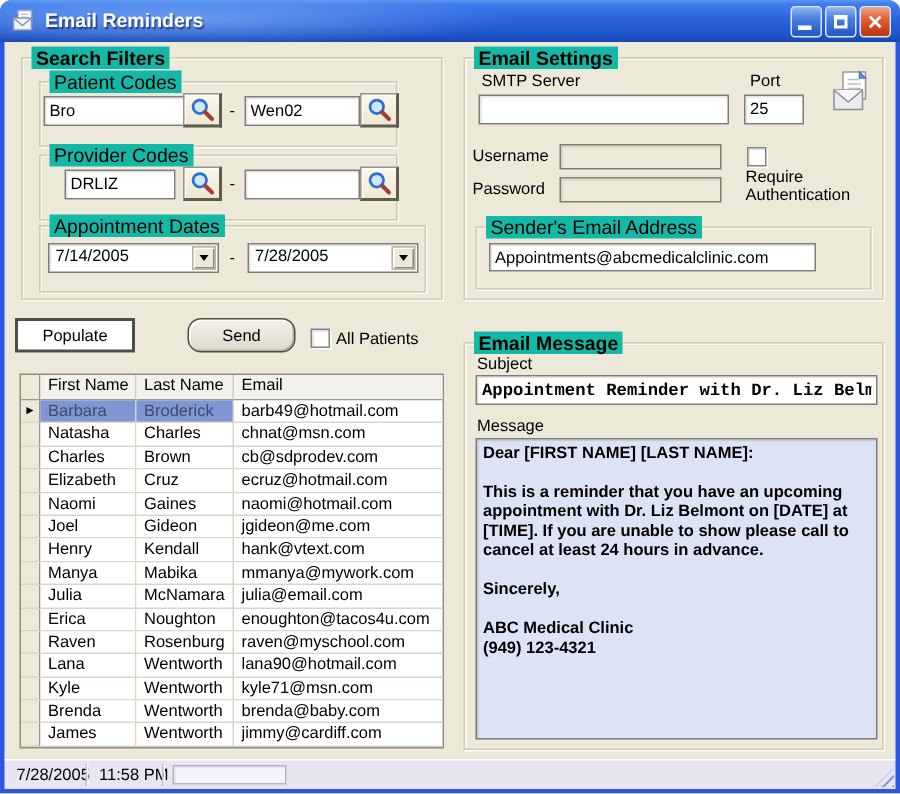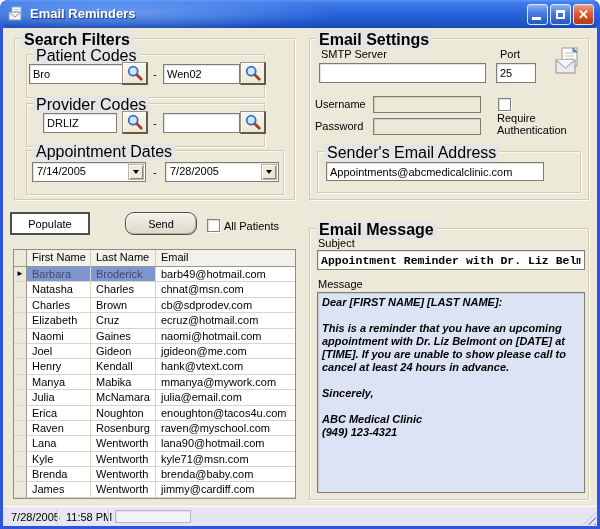--- a/index.html
+++ b/index.html
@@ -5,21 +5,20 @@
   html,body{margin:0;padding:0;background:#fff;}
   *{box-sizing:border-box;font-family:"Liberation Sans",sans-serif;}
   #window{
     position:relative;width:600px;height:529px;
     background:#2d55dd;border-radius:8px 8px 0 0;overflow:hidden;
   }
   
   #titlebar{
     position:absolute;left:0;top:0;width:600px;height:28px;
     background:linear-gradient(180deg,#5a96f0 0%,#3f7ceb 10%,#2a65dc 45%,#1e55c8 82%,#1848b0 100%);
-    border-radius:10px;
   }
   #titlebar::before{
     content:"";position:absolute;left:-20px;top:-8px;width:400px;height:42px;
     background:radial-gradient(ellipse at 35% 50%,rgba(160,200,255,.55) 0%,rgba(160,200,255,0) 60%);
     pointer-events:none;
   }
   .title-text{
     position:absolute;left:30px;top:0;height:28px;line-height:28px;
     color:#fff;font-size:13px;font-weight:bold;text-shadow:1px 1px 1px rgba(0,10,60,.6);
   }
@@ -36,22 +35,22 @@
     position:absolute;left:3px;top:28px;width:594px;height:478px;
     background:#ece9d8;
   }
   
   .abs{position:absolute;}
   .groupbox{
     position:absolute;border:1px solid #d2cdb0;
     box-shadow:1px 1px 0 rgba(255,255,255,.85), inset 1px 1px 0 rgba(255,255,255,.6);
   }
   .gb-caption{
-    position:absolute;top:-8px;left:6px;background:#e5e5e5;padding:0 3px;
-    font-size:16px;color:#000;white-space:nowrap;
+    position:absolute;top:-8px;left:6px;background:#14b8a6;padding:0 3px;
+    font-size:13px;color:#000;white-space:nowrap;
   }
   .gb-caption.bold{font-weight:bold;}
   .lbl{position:absolute;font-size:11px;color:#000;white-space:nowrap;}
   .txt{
     position:absolute;border:1px solid #7e7c73;background:#fff;
     font-size:11px;padding:1px 3px;box-shadow:inset 1px 1px 1px rgba(0,0,0,.12);
   }
   .txt.disabled{background:#ece9d8;}
   .dash{position:absolute;font-size:11px;color:#000;}
   
@@ -95,21 +94,21 @@
   .cell.selector{width:13px;background:#ece9d8;border-right:1px solid #9a988c;
     font-size:8px;line-height:13px;padding:0 0 0 2px;color:#000;}
   .col0{width:64px;}.col1{width:65px;}.col2{flex:1;border-right:none;}
   .selcell{background:#7e96d3;color:#414a66;}
   
   #subject-input{font-weight:bold;font-size:11.5px;font-family:Liberation Mono, monospace;}
   #message-area{
     position:absolute;left:317px;top:292px;width:268px;height:201px;
     background:#dce3f5;border:1px solid #7e7c73;box-shadow:inset 1px 1px 1px rgba(0,0,0,.12);
     font-size:11px;font-weight:bold;line-height:13px;padding:3px 4px;
-    white-space:pre-wrap;overflow:hidden;color:#000;font-style:italic;
+    white-space:pre-wrap;overflow:hidden;color:#000;
   }
   
   #statusbar{
     position:absolute;left:3px;top:506px;width:594px;height:20px;
     background:#e7e5f2;border-top:1px solid #fff;font-size:11px;
   }
   .sb-text{position:absolute;top:4px;color:#000;}
   .sb-sep{position:absolute;top:2px;width:2px;height:15px;
     border-left:1px solid #c2c0d6;border-right:1px solid #fbfaff;}
   .sb-panel{position:absolute;left:112px;top:3px;width:76px;height:13px;

